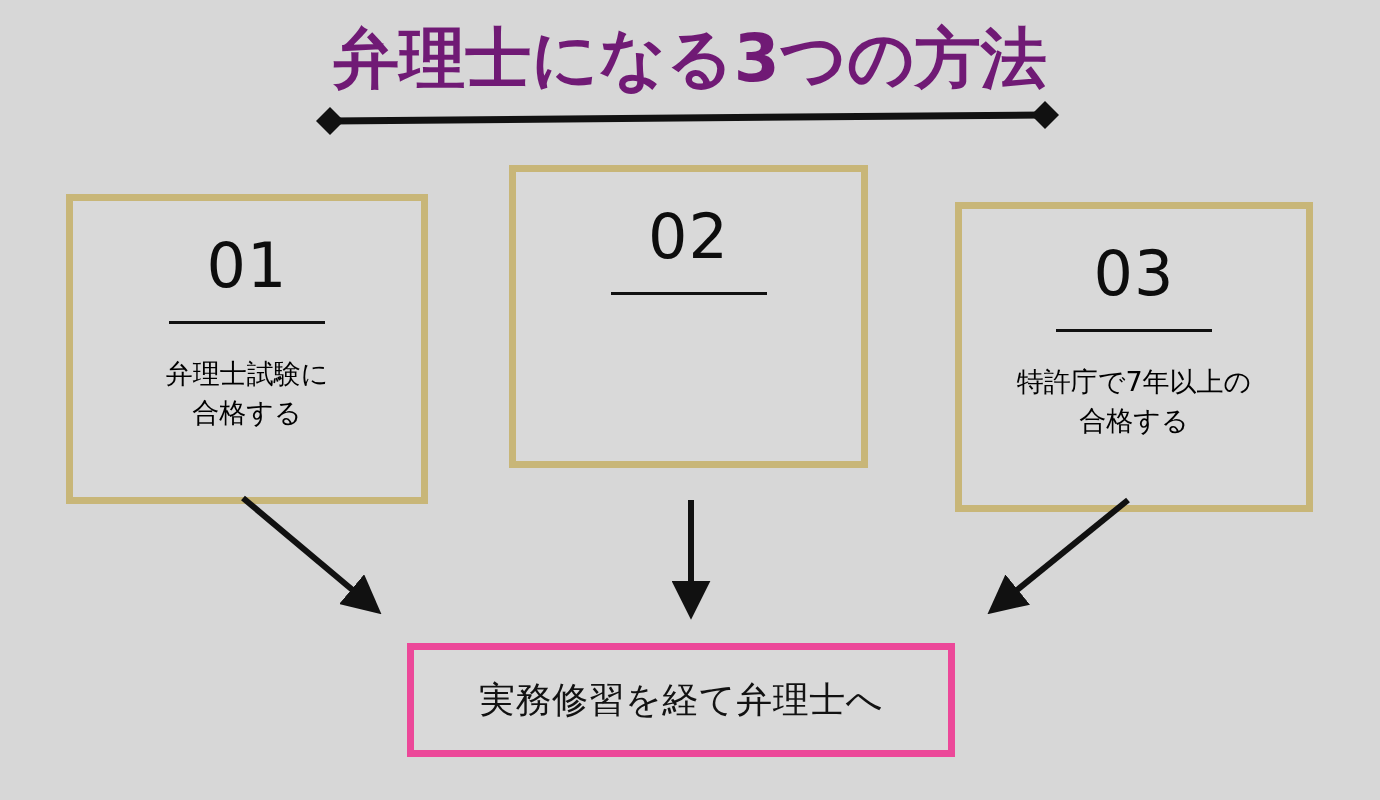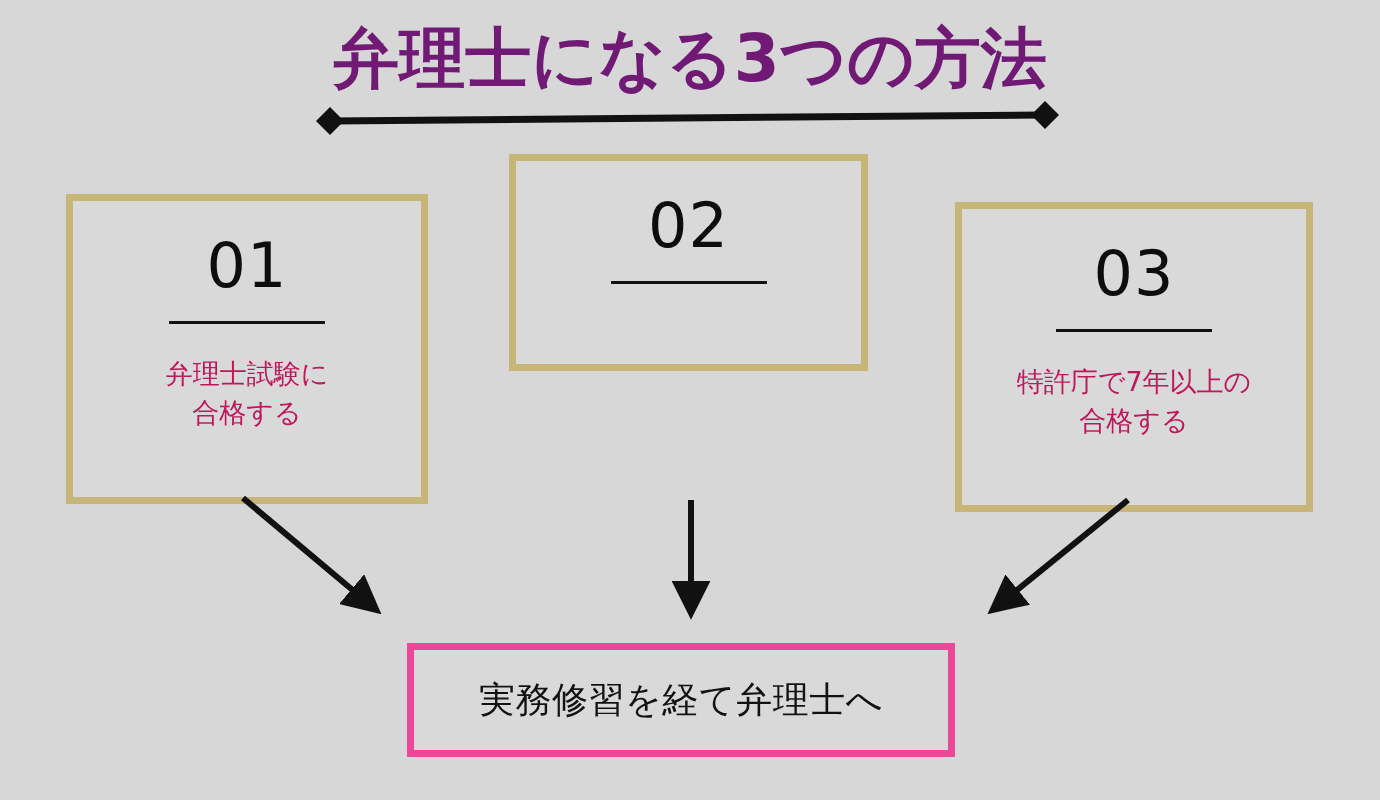--- a/index.html
+++ b/index.html
@@ -70,29 +70,29 @@
     width: 156px;
     height: 3px;
     background: #111111;
     margin-top: 24px;
   }
   .opt-desc {
     font-family: "DejaVu Sans", "Liberation Sans", sans-serif;
     font-size: 27px;
     font-weight: 400;
     line-height: 1.45;
-    color: #be185d;
+    color: #000000;
     text-align: center;
     margin-top: 30px;
     white-space: pre-line;
   }
 
   
   #box-1 { left: 66px;  top: 162px; width: 362px; height: 310px; margin-top: 32px; }
-  #box-2 { left: 509px; top: 154px; width: 359px; height: 217px; }
+  #box-2 { left: 509px; top: 165px; width: 359px; height: 303px; }
   #box-3 { left: 955px; top: 162px; width: 358px; height: 310px; margin-top: 40px; }
 
   
   .arrows {
     position: absolute;
     left: 0;
     top: 0;
     width: 1380px;
     height: 800px;
     overflow: visible;

